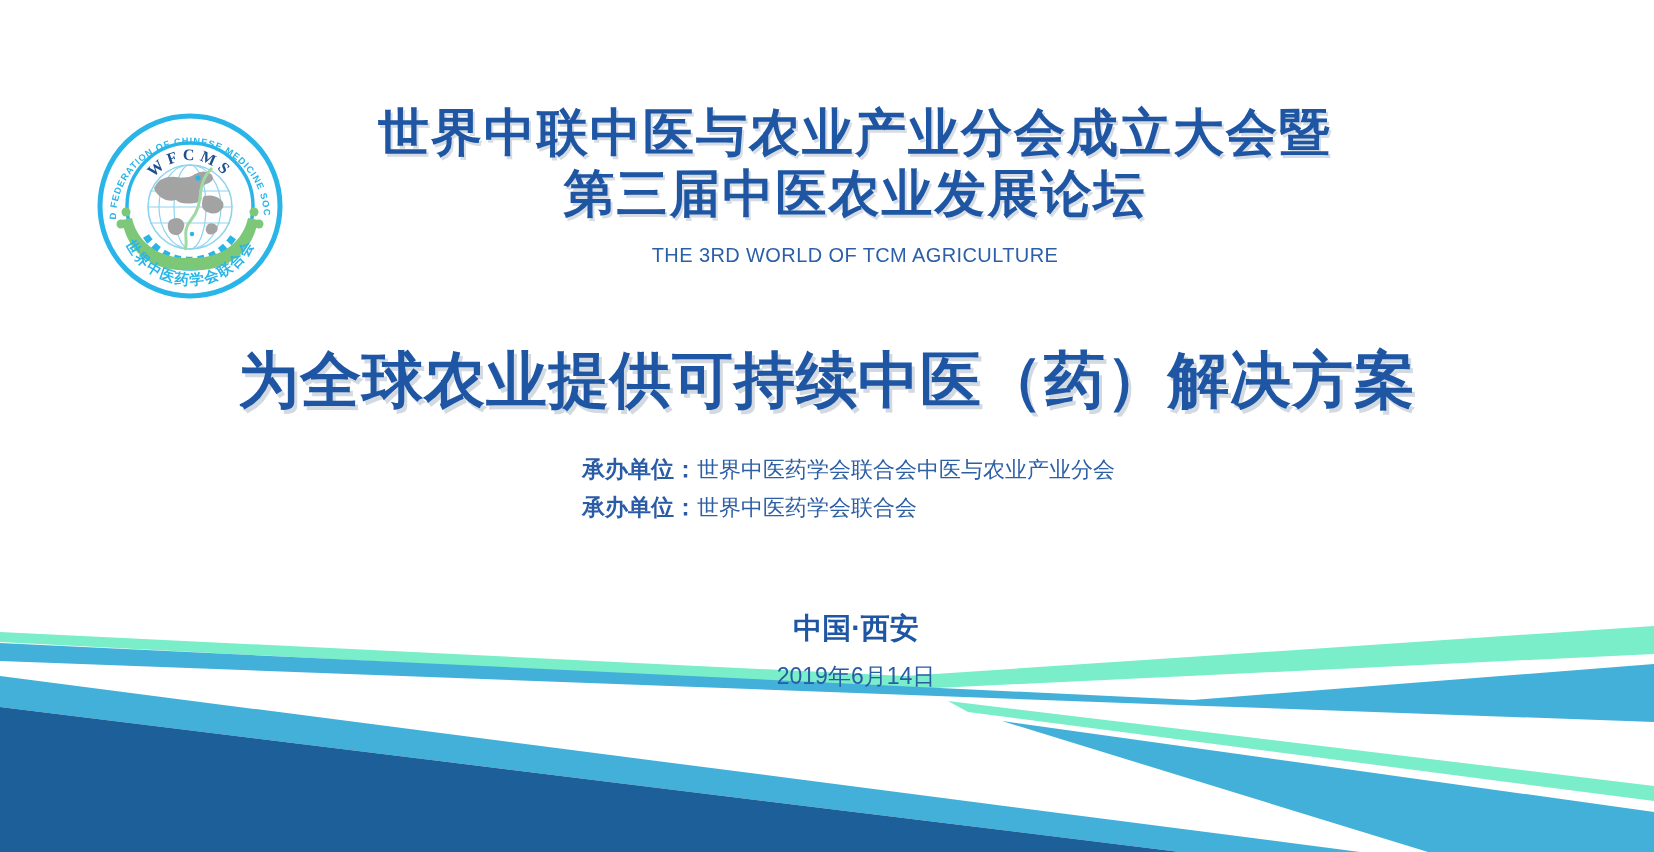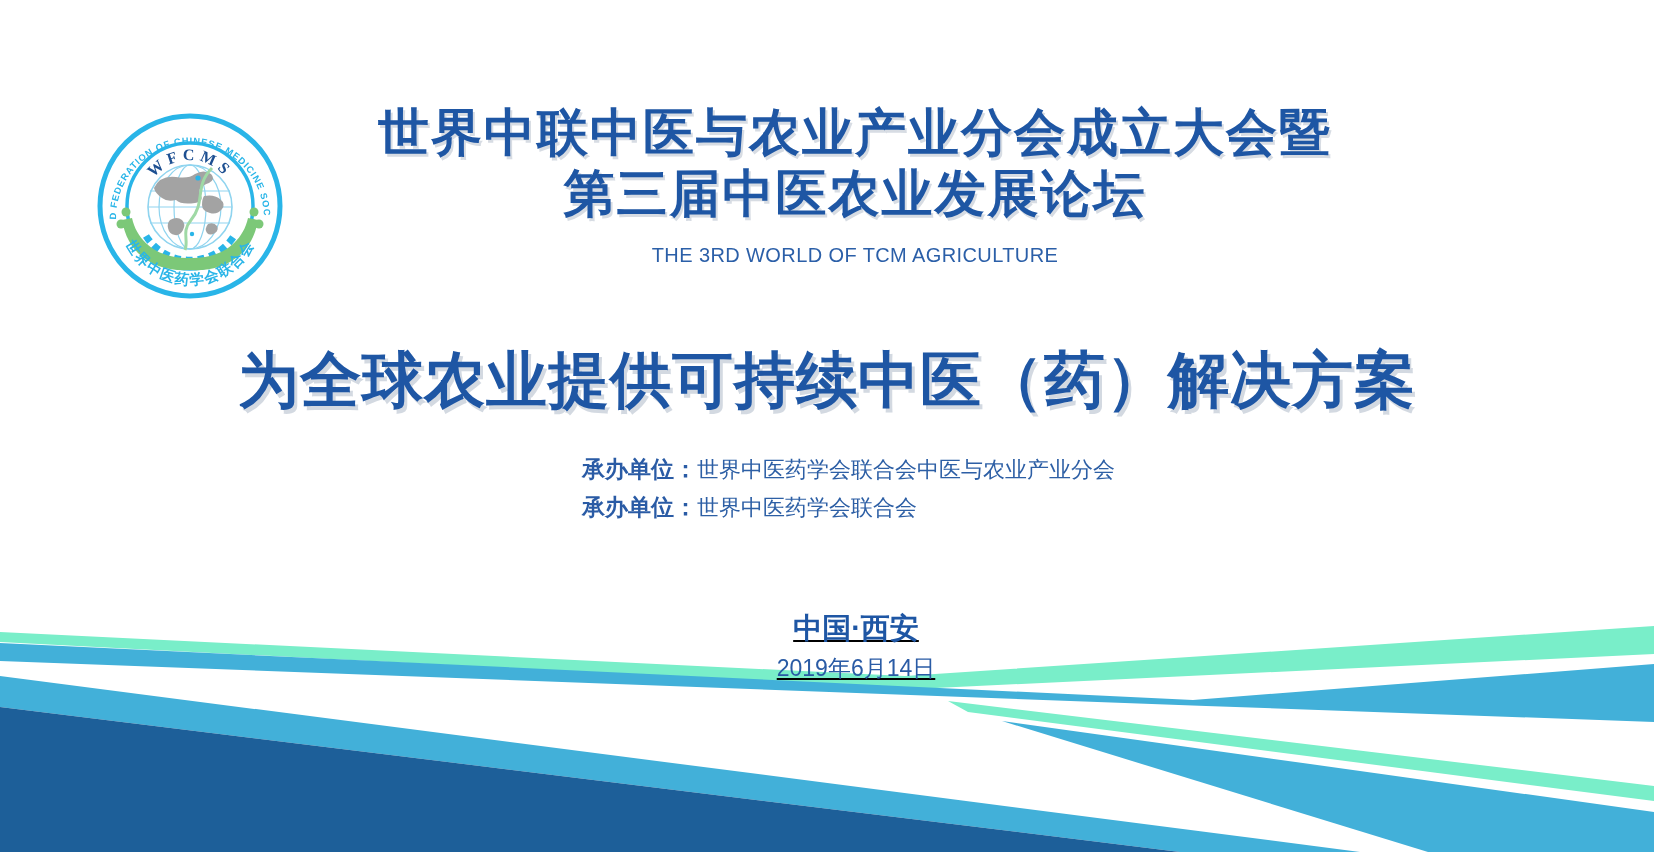--- a/index.html
+++ b/index.html
@@ -25,23 +25,23 @@
     position:absolute;left:0;right:0;top:340px;text-align:center;z-index:1;
     font-size:61px;font-weight:800;letter-spacing:1px;
     color:#1e56a4;text-shadow:3px 4px 0 rgba(140,155,175,0.38);
   }
   .orgs{position:absolute;left:582px;top:450px;z-index:1;color:#2a5ba5;}
   .org-row{height:38px;line-height:38px;white-space:nowrap;}
   .org-row.indent{padding-left:115px;}
   .org-label{font-size:23px;font-weight:700;color:#2a5ba5;margin-top:40px;}
   .org-colon{font-size:23px;font-weight:700;color:#2a5ba5;}
   .org-text{font-size:22px;font-weight:400;color:#2d5fa5;text-align:center;}
-  .footer{position:absolute;left:0;right:0;top:610px;text-align:center;z-index:1;padding-left:58px;text-decoration:underline;}
+  .footer{position:absolute;left:0;right:0;top:610px;text-align:center;z-index:1;padding-left:58px;}
   .location{font-size:29px;font-weight:700;color:#1e56a4;line-height:36px;}
-  .date{font-size:23px;font-weight:400;color:#2a5ba5;line-height:28px;margin-top:8px;}
+  .date{font-size:23px;font-weight:400;color:#2a5ba5;line-height:28px;margin-top:16px;}
   .arc-text-en{font-size:9.3px;letter-spacing:0.9px;font-weight:600;}
   .arc-text-cn{font-size:14.5px;letter-spacing:1.5px;font-weight:700;}
   .arc-text-wfcms{font-family:"Liberation Serif","DejaVu Serif",serif;font-size:16px;font-weight:700;letter-spacing:4.5px;}
 </style>
 </head>
 <body>
 
 <div class="stage">
 
   <svg class="bg-stripes" viewBox="0 0 1654 852" preserveAspectRatio="none">

